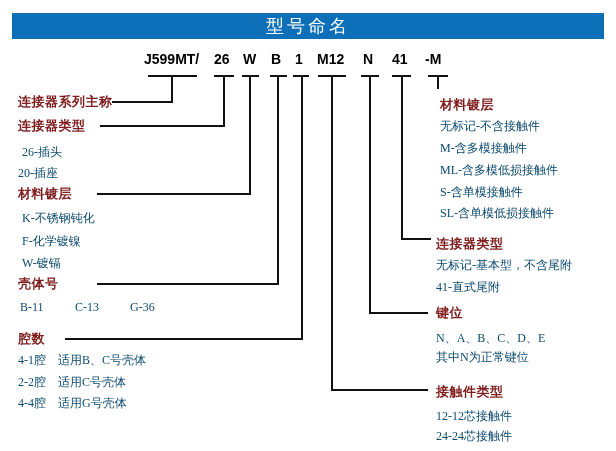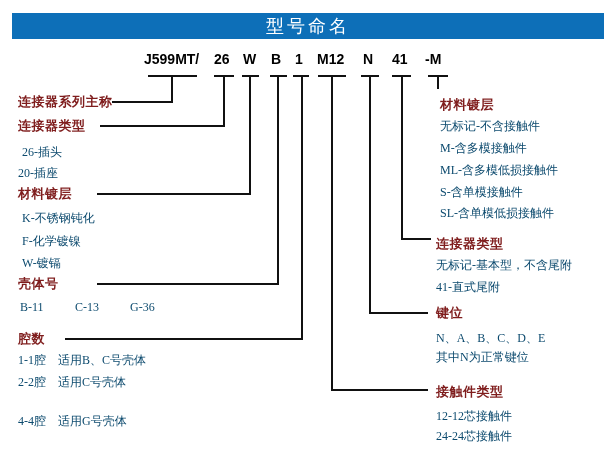--- a/index.html
+++ b/index.html
@@ -87,23 +87,23 @@
   <div class="itm" style="left:22px;top:212px">K-不锈钢钝化</div>
   <div class="itm" style="left:22px;top:235px">F-化学镀镍</div>
   <div class="itm" style="left:22px;top:257px">W-镀镉</div>
 
   <div class="hdr" style="left:18px;top:277px">壳体号</div>
   <div class="itm" style="left:20px;top:301px">B-11</div>
   <div class="itm" style="left:75px;top:301px">C-13</div>
   <div class="itm" style="left:130px;top:301px">G-36</div>
 
   <div class="hdr" style="left:18px;top:332px">腔数</div>
-  <div class="itm" style="left:18px;top:354px">1-1腔　适用B、C号壳体</div>
+  <div class="itm" style="left:18px;top:354px">4-1腔　适用B、C号壳体</div>
   <div class="itm" style="left:18px;top:376px">2-2腔　适用C号壳体</div>
-  <div class="itm" style="left:18px;top:415px">4-4腔　适用G号壳体</div>
+  <div class="itm" style="left:18px;top:397px">4-4腔　适用G号壳体</div>
 
   <div class="hdr" style="left:440px;top:98px">材料镀层</div>
   <div class="itm" style="left:440px;top:120px">无标记-不含接触件</div>
   <div class="itm" style="left:440px;top:164px">ML-含多模低损接触件</div>
   <div class="itm" style="left:440px;top:142px">M-含多模接触件</div>
   <div class="itm" style="left:440px;top:186px">S-含单模接触件</div>
   <div class="itm" style="left:440px;top:207px">SL-含单模低损接触件</div>
 
   <div class="hdr" style="left:436px;top:237px">连接器类型</div>
   <div class="itm" style="left:436px;top:259px">无标记-基本型，不含尾附</div>

